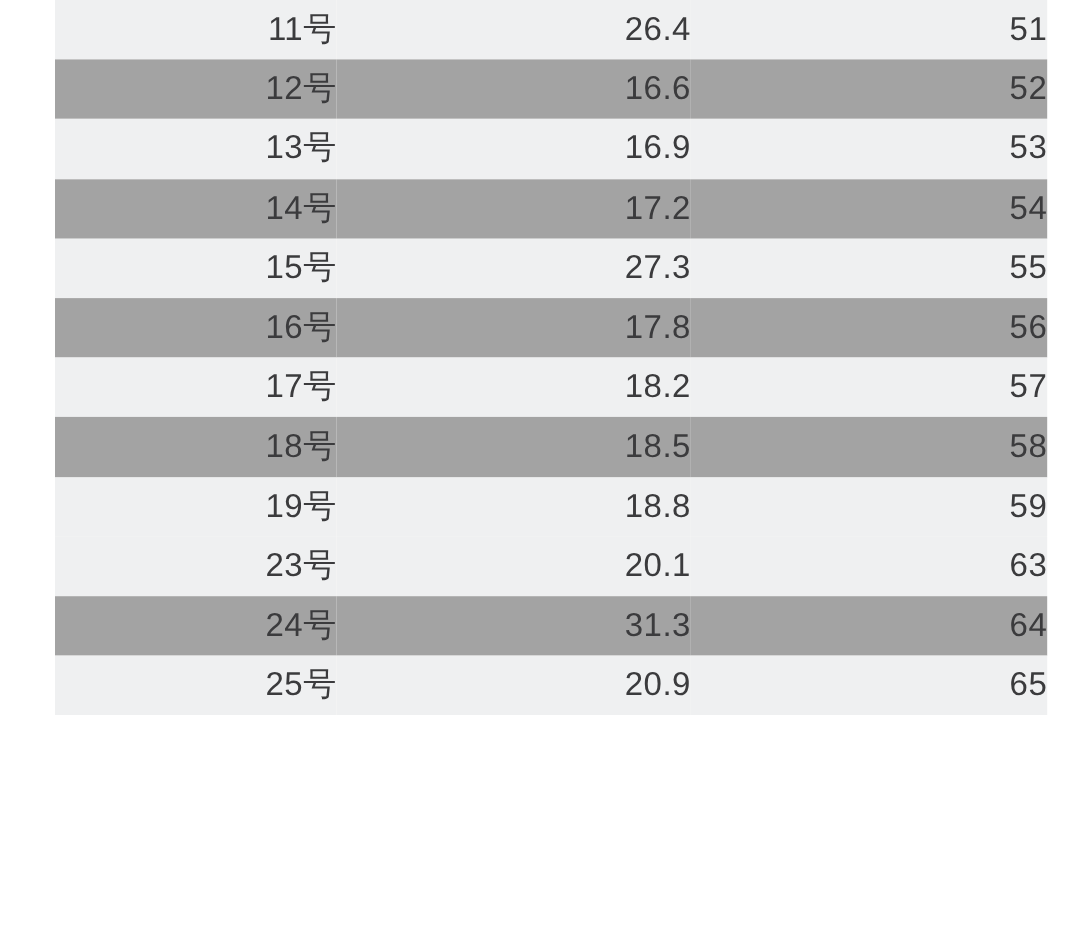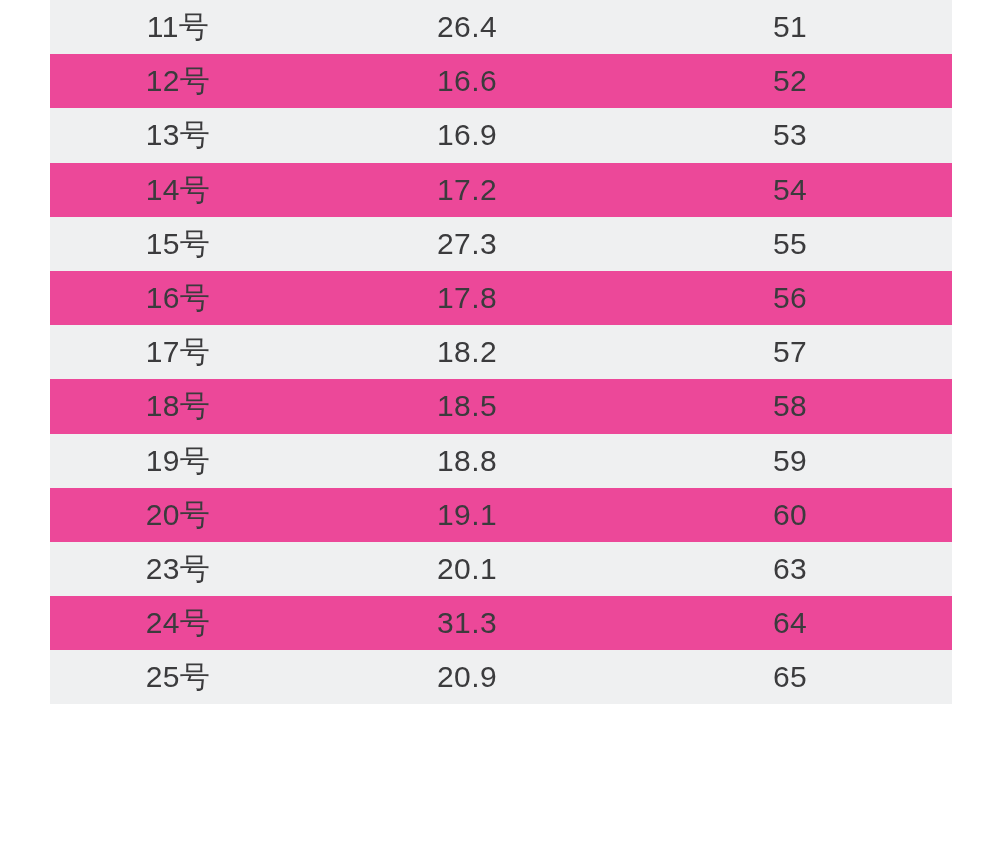--- a/index.html
+++ b/index.html
@@ -29,26 +29,26 @@
     border-collapse: collapse;
     table-layout: fixed;
   }
   .size-table tr {
     height: 54.2px;
   }
   .size-table tr.row-shaded {
     background: #eff0f1;
   }
   .size-table tr.row-plain {
-    background: #ec4899;
+    background: #a3a3a3;
   }
   .size-table td {
     padding: 0;
     margin: 0;
-    text-align: center;
+    text-align: right;
     vertical-align: middle;
     font-size: 30px;
     line-height: 1;
     font-weight: 400;
     color: #3b3b3d;
     letter-spacing: 0.4px;
     white-space: nowrap;
   }
   .col-size   { width: 256px; }
   .col-dia    { width: 322px; }
@@ -106,25 +106,20 @@
         <tr class="row-plain">
           <td class="cell-size">18号</td>
           <td class="cell-dia">18.5</td>
           <td class="cell-circ">58</td>
         </tr>
         <tr class="row-shaded">
           <td class="cell-size">19号</td>
           <td class="cell-dia">18.8</td>
           <td class="cell-circ">59</td>
         </tr>
-        <tr class="row-plain">
-          <td class="cell-size">20号</td>
-          <td class="cell-dia">19.1</td>
-          <td class="cell-circ">60</td>
-        </tr>
         <tr class="row-shaded">
           <td class="cell-size">23号</td>
           <td class="cell-dia">20.1</td>
           <td class="cell-circ">63</td>
         </tr>
         <tr class="row-plain">
           <td class="cell-size">24号</td>
           <td class="cell-dia">31.3</td>
           <td class="cell-circ">64</td>
         </tr>

